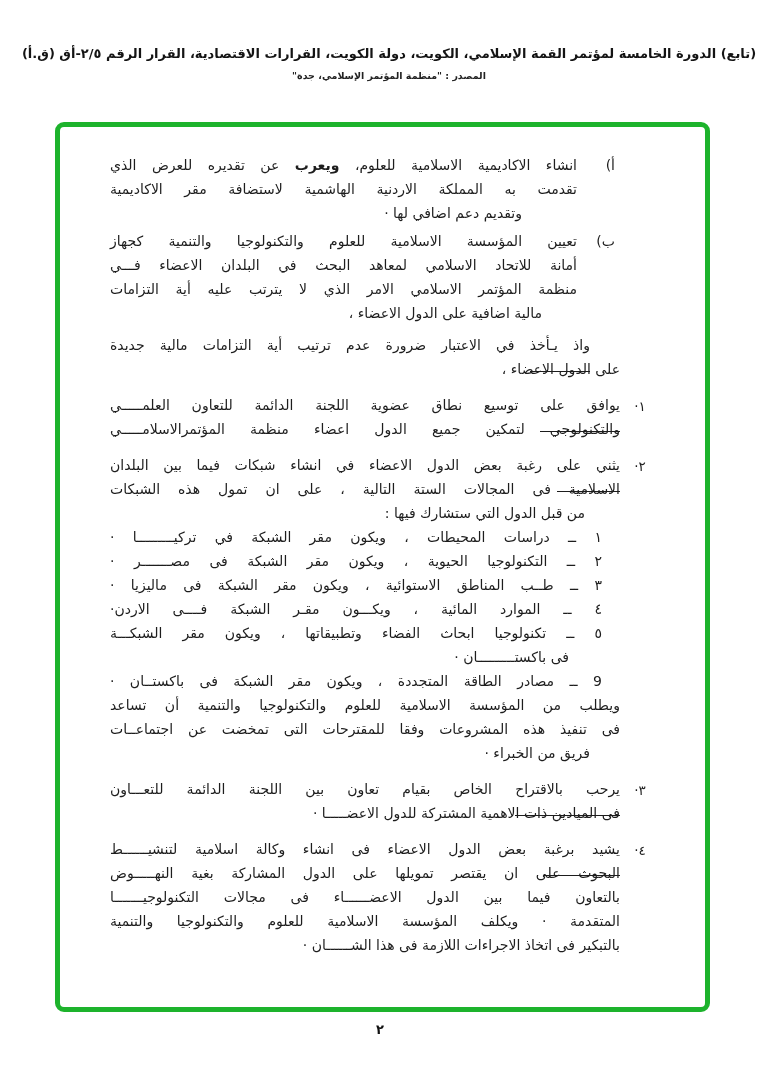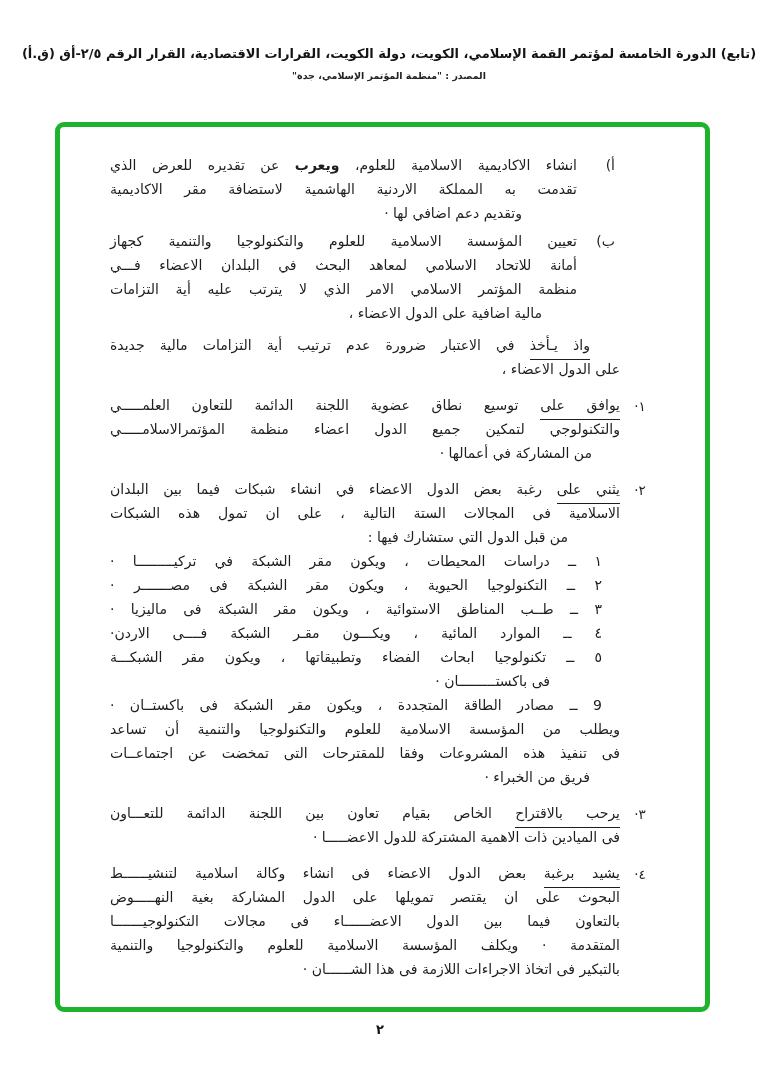--- a/index.html
+++ b/index.html
@@ -32,34 +32,34 @@
     font-size:14px;line-height:24px;color:#1d1d1d;
   }
   .row{display:flex;align-items:flex-start;}
   .num{
     width:40px;flex:0 0 40px;text-align:center;direction:ltr;
     font-size:13.5px;padding-top:1px;
   }
   .body{width:510px;flex:0 0 510px;}
   .line{text-align:justify;text-align-last:justify;}
   .line.end{text-align:right;text-align-last:right;}
-  .u{border-bottom:1.4px solid #1d1d1d;padding-bottom:6px;}
+  .u{border-bottom:1.4px solid #1d1d1d;padding-bottom:18px;}
   b{font-weight:bold;}
   
   .subrow{display:flex;margin-right:45px;}
   .sub-label{width:38px;flex:0 0 38px;text-align:right;padding-left:10px;box-sizing:border-box;}
   .sub-body{width:467px;flex:1 1 auto;}
   
   .mb4{margin-bottom:4px;} .mb8{margin-bottom:8px;} .mb12{margin-bottom:12px;}
   
   .preamble{margin-right:40px;width:510px;}
   .preamble .first{text-indent:30px;}
   
   .net{margin-right:18px;}
-  .net-wrap{margin-right:70px;}
+  .net-wrap{margin-right:51px;}
   
   .page-number{
     position:absolute;top:1022px;left:0;right:18px;text-align:center;
     font-size:13px;font-weight:bold;color:#111;
   }
 </style>
 </head>
 <body>
 
 <div class="page">
@@ -94,30 +94,29 @@
       <div class="preamble mb12">
         <div class="line first"><span class="u">واذ يـأخذ</span> <span>في الاعتبار ضرورة عدم ترتيب أية التزامات مالية جديدة</span></div>
         <div class="line end">على الدول الاعضاء ،</div>
       </div>
 
       <div class="row mb12">
         <div class="num">·١</div>
         <div class="body">
           <div class="line"><span class="u">يوافق على</span> <span>توسيع نطاق عضوية اللجنة الدائمة للتعاون العلمـــــي</span></div>
           <div class="line">والتكنولوجي لتمكين جميع الدول اعضاء منظمة المؤتمرالاسلامـــــي</div>
-          <div class="line end" style="margin-right:28px;">من المشاركة في أعمالها ·</div>
         </div>
       </div>
 
       <div class="row mb12">
         <div class="num">·٢</div>
         <div class="body">
           <div class="line"><span class="u">يثني على</span> <span>رغبة بعض الدول الاعضاء في انشاء شبكات فيما بين البلدان</span></div>
           <div class="line">الاسلامية فى المجالات الستة التالية ، على ان تمول هذه الشبكات</div>
-          <div class="line end" style="margin-right:52px;">من قبل الدول التي ستشارك فيها :</div>
+          <div class="line end" style="margin-right:35px;">من قبل الدول التي ستشارك فيها :</div>
           <div class="line net">١ ــ  دراسات المحيطات ، ويكون مقر الشبكة في تركيـــــــــا ·</div>
           <div class="line net">٢ ــ  التكنولوجيا الحيوية ، ويكون مقر الشبكة فى مصـــــــر ·</div>
           <div class="line net">٣ ــ  طــب المناطق الاستوائية ، ويكون مقر الشبكة فى ماليزيا ·</div>
           <div class="line net">٤ ــ  الموارد المائية ،  ويكـــون مقـر الشبكة فــــى الاردن·</div>
           <div class="line net">٥ ــ  تكنولوجيا ابحاث الفضاء وتطبيقاتها ، ويكون مقر الشبكـــة</div>
           <div class="line end net-wrap">فى باكستـــــــــان ·</div>
           <div class="line net">9 ــ  مصادر الطاقة المتجددة ، ويكون مقر الشبكة فى باكستــان ·</div>
           <div class="line">ويطلب من المؤسسة الاسلامية للعلوم والتكنولوجيا والتنمية أن تساعد</div>
           <div class="line">فى تنفيذ هذه المشروعات وفقا للمقترحات التى تمخضت عن اجتماعــات</div>
           <div class="line end" style="margin-right:30px;">فريق من الخبراء ·</div>

